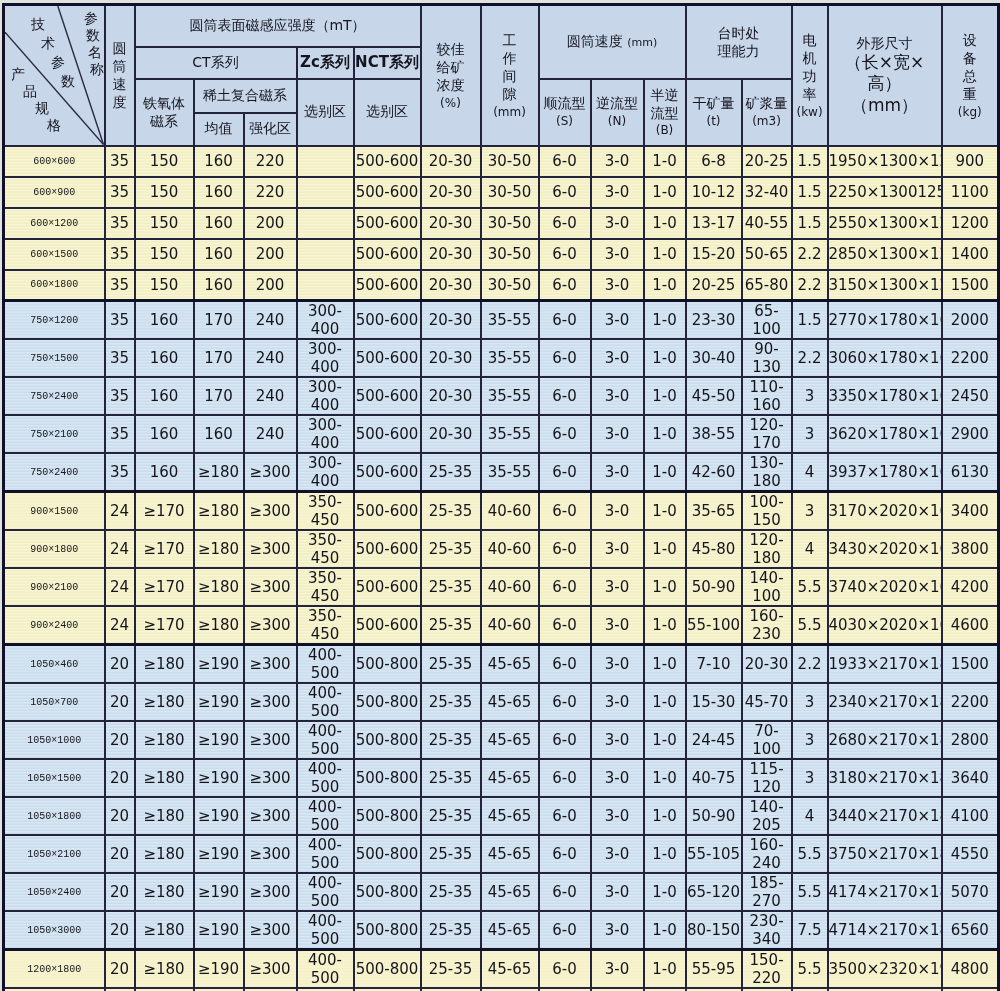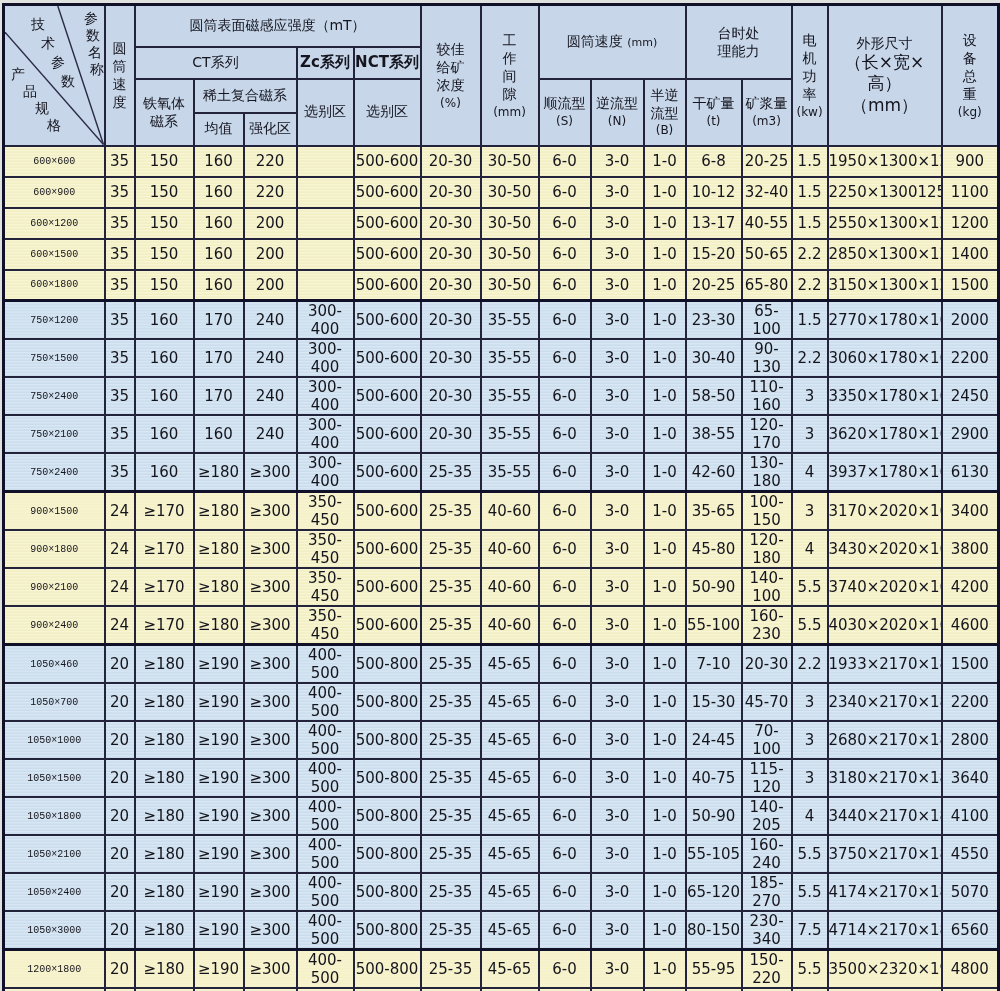--- a/index.html
+++ b/index.html
@@ -296,21 +296,21 @@
             <td>160</td>
             <td>170</td>
             <td>240</td>
             <td>300-400</td>
             <td>500-600</td>
             <td>20-30</td>
             <td>35-55</td>
             <td>6-0</td>
             <td>3-0</td>
             <td>1-0</td>
-            <td>58-50</td>
+            <td>45-50</td>
             <td>110-160</td>
             <td>3</td>
             <td>3350×1780×1600</td>
             <td>2450</td>
           </tr>
           <tr class="row-blue">
             <td class="spec-col">750×2100</td>
             <td>35</td>
             <td>160</td>
             <td>160</td>

